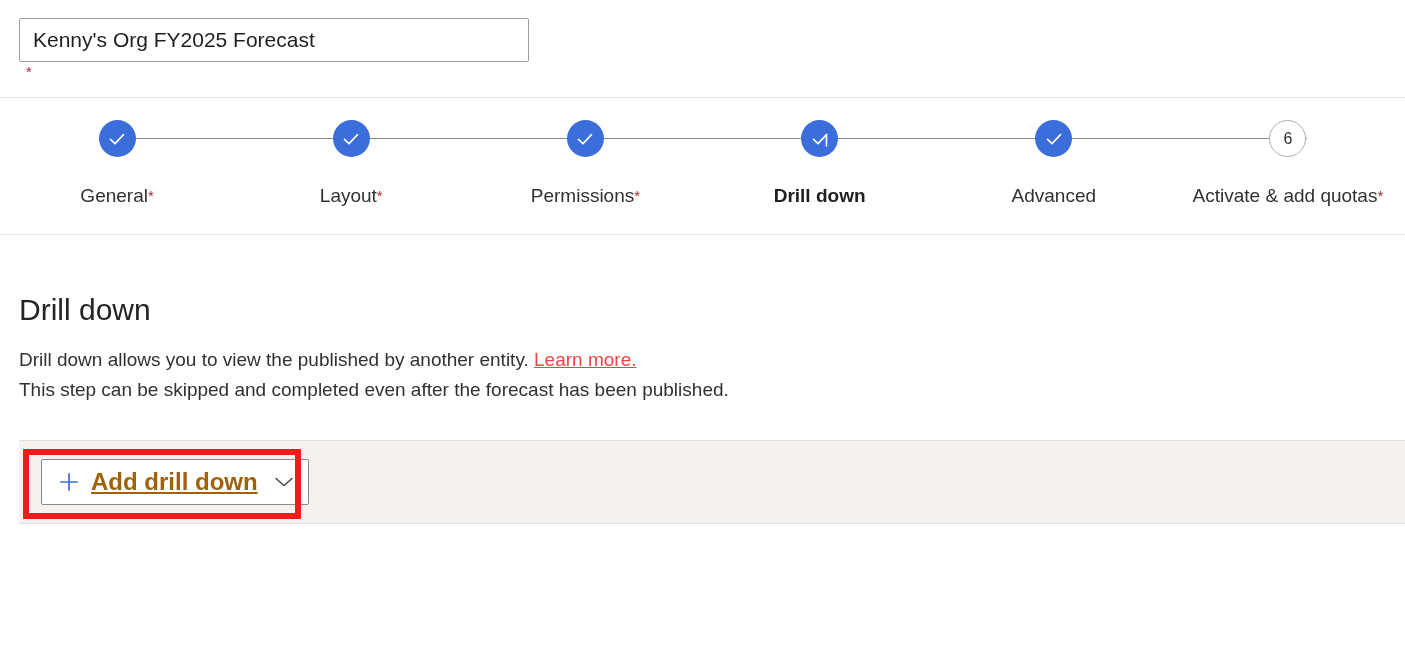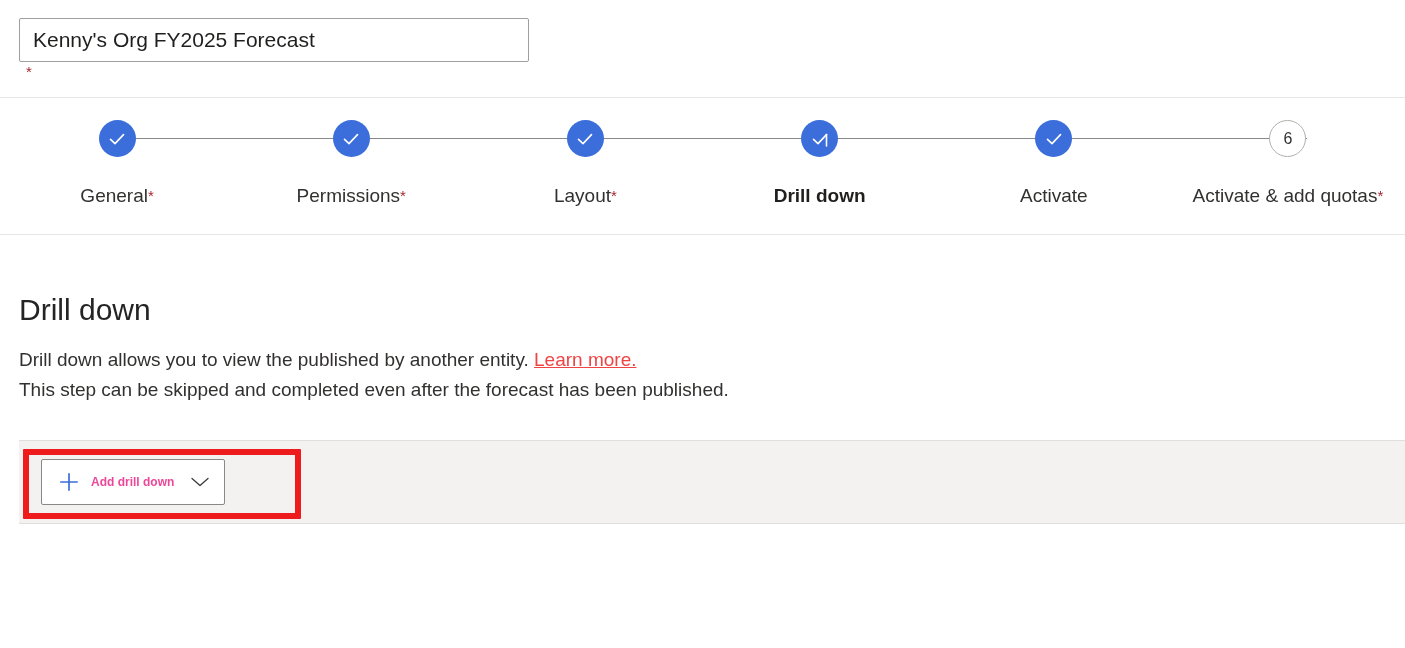--- a/index.html
+++ b/index.html
@@ -180,24 +180,25 @@
     cursor: pointer;
     font-family: "Liberation Sans", sans-serif;
   }
   .add-button .plus {
     color: #3b6ddb;
     display: inline-flex;
     align-items: center;
     margin-right: 11px;
   }
   .add-button .label {
-    font-size: 12px;
+    font-size: 24px;
     font-weight: bold;
-    color: #ec4899;
+    color: #a16207;
     white-space: nowrap;
+    text-decoration: underline;
   }
   .add-button .chev {
     margin-left: 16px;
     display: inline-flex;
     align-items: center;
     color: #3a3a3a;
   }
 
   
   .annotation {
@@ -238,49 +239,49 @@
         </div>
         <div class="step-label"><span>General</span><span class="req-star-inline">*</span></div>
       </div>
       <div class="step">
         <div class="connector"></div>
         <div class="circle">
           <svg width="22" height="22" viewBox="0 0 22 22" aria-hidden="true">
             <path d="M4.5 11.3 L9 15.6 L17.5 6.6" stroke="#ffffff" stroke-width="1.6" fill="none" stroke-linecap="round" stroke-linejoin="round"></path>
           </svg>
         </div>
+        <div class="step-label"><span>Layout</span><span class="req-star-inline">*</span></div>
+      </div>
+      <div class="step">
+        <div class="connector"></div>
+        <div class="circle">
+          <svg width="22" height="22" viewBox="0 0 22 22" aria-hidden="true">
+            <path d="M4.5 11.3 L9 15.6 L17.5 6.6" stroke="#ffffff" stroke-width="1.6" fill="none" stroke-linecap="round" stroke-linejoin="round"></path>
+          </svg>
+        </div>
         <div class="step-label"><span>Permissions</span><span class="req-star-inline">*</span></div>
       </div>
       <div class="step">
         <div class="connector"></div>
         <div class="circle">
           <svg width="22" height="22" viewBox="0 0 22 22" aria-hidden="true">
             <path d="M4.5 11.3 L9 15.6 L17.5 6.6" stroke="#ffffff" stroke-width="1.6" fill="none" stroke-linecap="round" stroke-linejoin="round"></path>
-          </svg>
-        </div>
-        <div class="step-label"><span>Layout</span><span class="req-star-inline">*</span></div>
-      </div>
-      <div class="step">
-        <div class="connector"></div>
-        <div class="circle">
-          <svg width="22" height="22" viewBox="0 0 22 22" aria-hidden="true">
-            <path d="M4.5 11.3 L9 15.6 L17.5 6.6" stroke="#ffffff" stroke-width="1.6" fill="none" stroke-linecap="round" stroke-linejoin="round"></path>
             <path d="M17.5 6.6 L17.5 18" stroke="#ffffff" stroke-width="1.6" fill="none" stroke-linecap="round"></path>
           </svg>
         </div>
         <div class="step-label active"><span>Drill down</span></div>
       </div>
       <div class="step">
         <div class="connector"></div>
         <div class="circle">
           <svg width="22" height="22" viewBox="0 0 22 22" aria-hidden="true">
             <path d="M4.5 11.3 L9 15.6 L17.5 6.6" stroke="#ffffff" stroke-width="1.6" fill="none" stroke-linecap="round" stroke-linejoin="round"></path>
           </svg>
         </div>
-        <div class="step-label"><span>Activate</span></div>
+        <div class="step-label"><span>Advanced</span></div>
       </div>
       <div class="step">
         <div class="circle pending">6</div>
         <div class="step-label"><span>Activate &amp; add quotas</span><span class="req-star-inline">*</span></div>
       </div>
     </div>
 </div>
 
 <div class="content">
   <h1 class="section-title">Drill down</h1>

